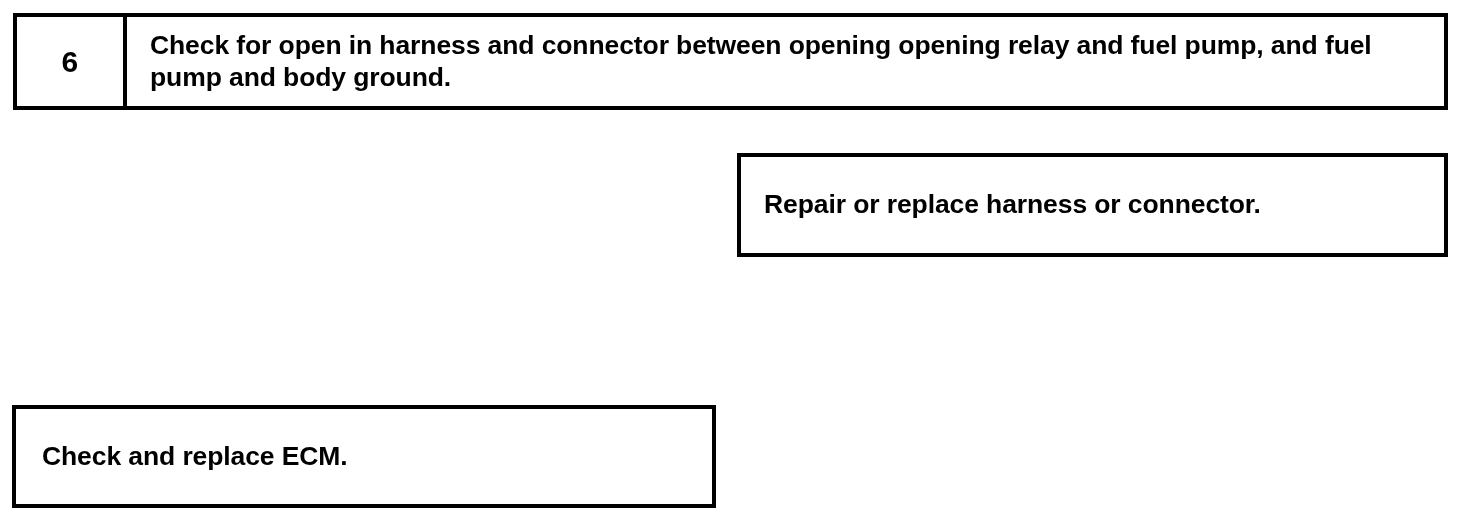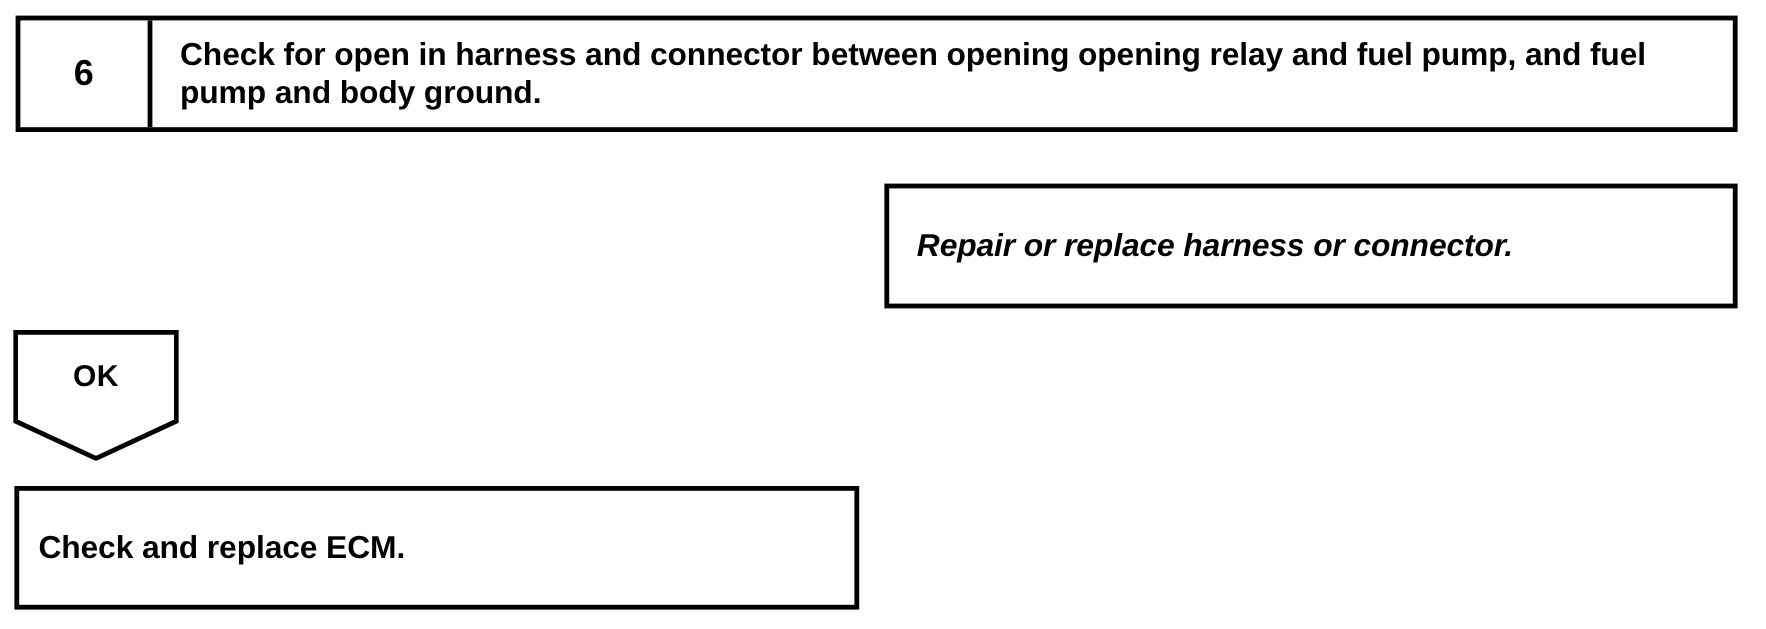--- a/index.html
+++ b/index.html
@@ -94,21 +94,20 @@
     left: 737px;
     top: 153px;
     width: 711px;
     height: 104px;
     border: 4px solid #000;
     box-sizing: border-box;
     background: #fff;
     display: flex;
     align-items: center;
     padding-left: 23px;
-    font-style: italic;
   }
   .ng-result-text {
     font-size: 26.5px;
     font-weight: bold;
     letter-spacing: -0.1px;
     line-height: 1.18;
   }
 
   
   .ok-arrow {
@@ -137,21 +136,21 @@
     position: absolute;
     left: 12px;
     top: 405px;
     width: 704px;
     height: 103px;
     border: 4px solid #000;
     box-sizing: border-box;
     background: #fff;
     display: flex;
     align-items: center;
-    padding-left: 16px;
+    padding-left: 26px;
   }
   .ok-result-text {
     font-size: 26.5px;
     font-weight: bold;
     letter-spacing: -0.1px;
     line-height: 1.18;
   }
 </style>
 </head>
 <body>
@@ -165,24 +164,18 @@
     <div class="step-text-cell">
       <p class="step-text">Check for open in harness and connector between opening opening relay and fuel pump, and fuel pump and body ground.</p>
     </div>
   </div>
 
 
   <div class="ng-result-box">
     <span class="ng-result-text">Repair or replace harness or connector.</span>
   </div>
 
-  <div class="ok-arrow">
-    <svg width="138" height="109" viewBox="0 0 138 109">
-      <polygon points="2,2 136,2 136,76 69,107 2,76" fill="#ffffff" stroke="#000000" stroke-width="4" stroke-linejoin="miter"></polygon>
-    </svg>
-    <span class="ok-label">OK</span>
-  </div>
 
   <div class="ok-result-box">
     <span class="ok-result-text">Check and replace ECM.</span>
   </div>
 
 </div>
 
 </body></html>

